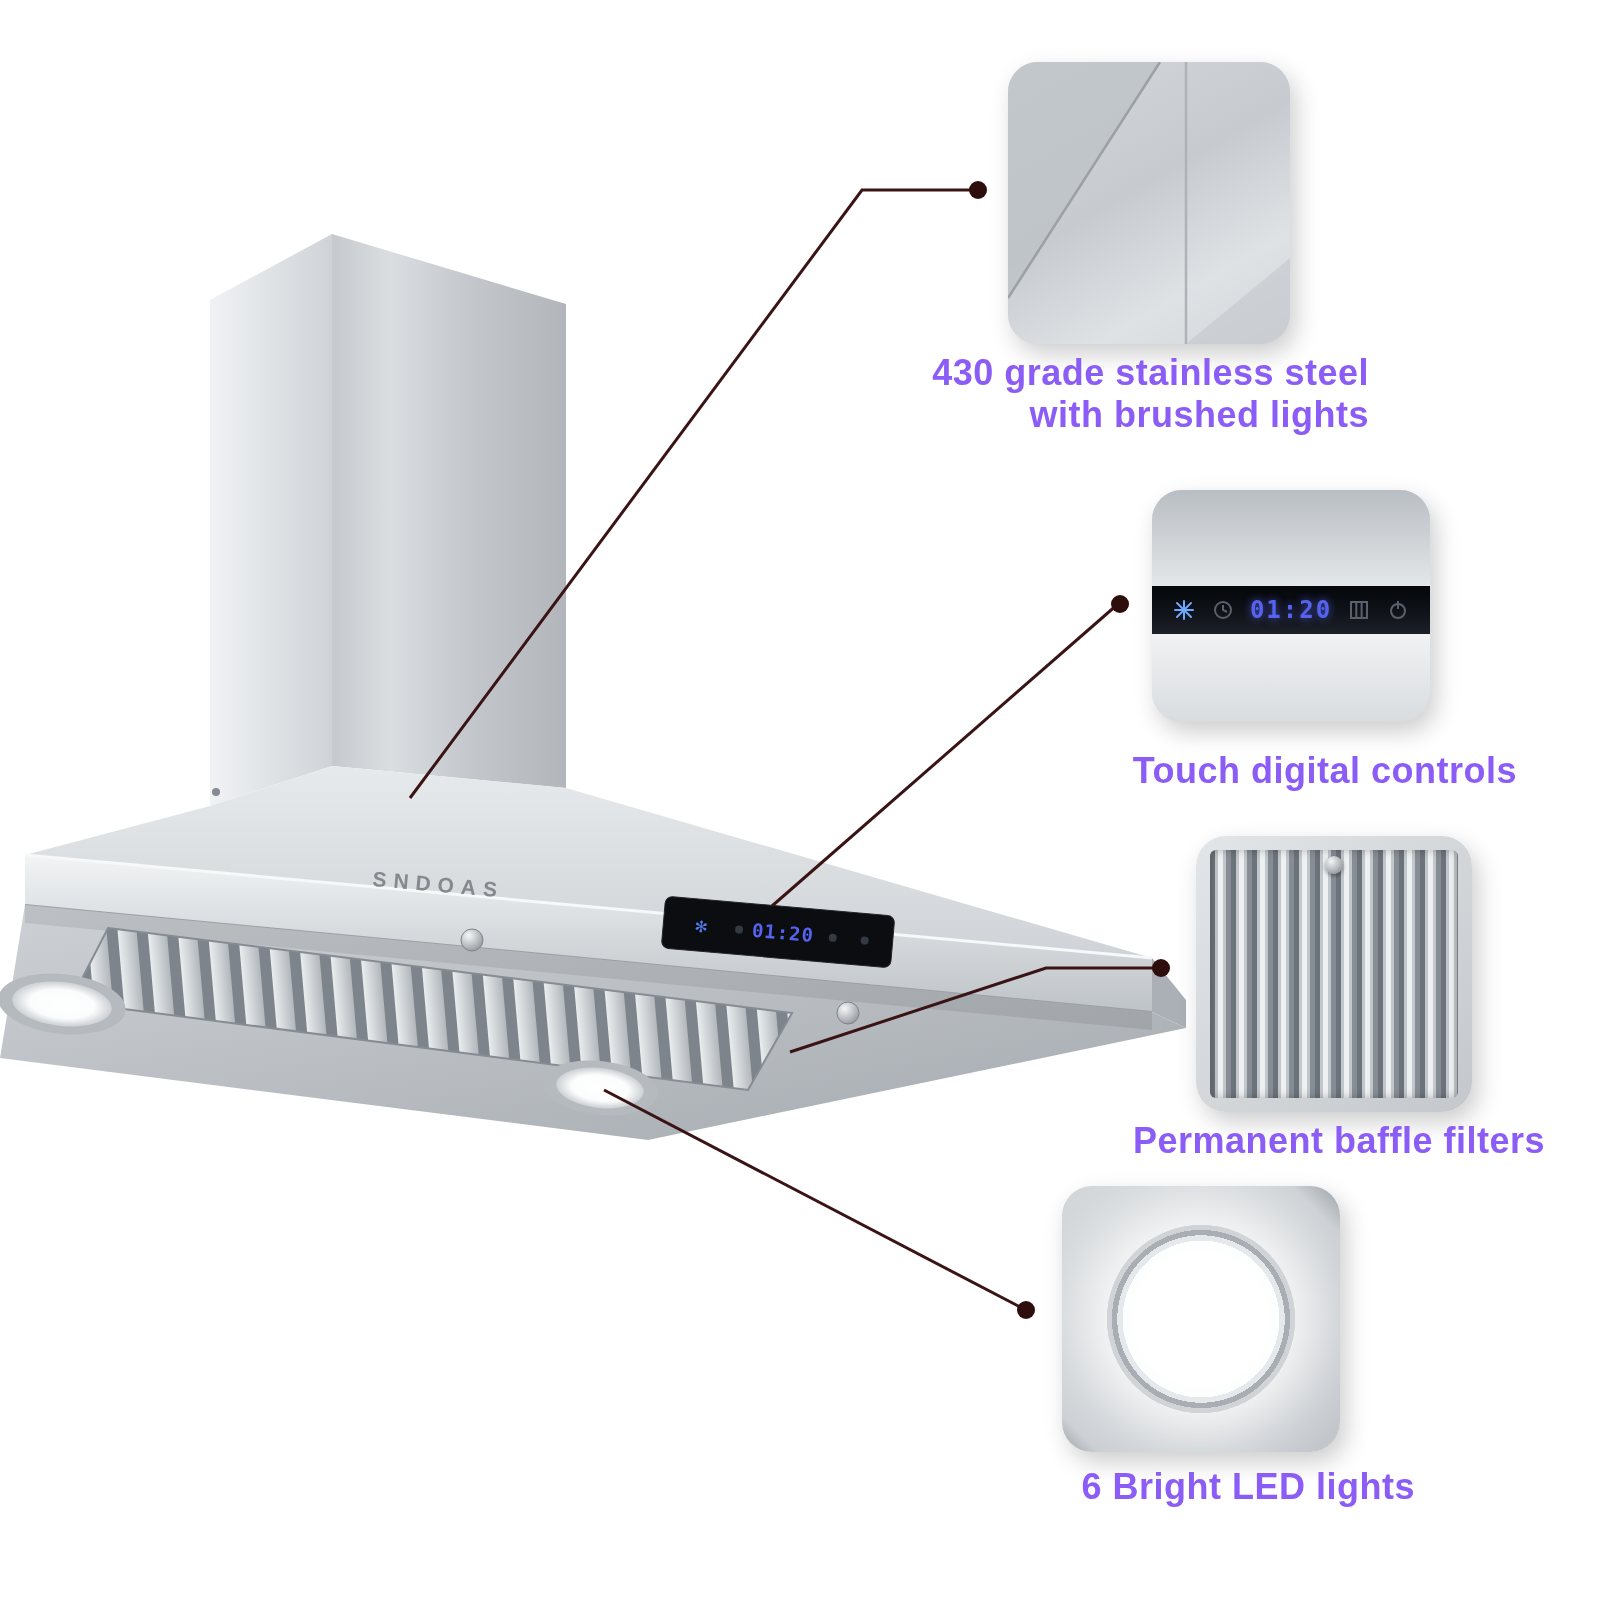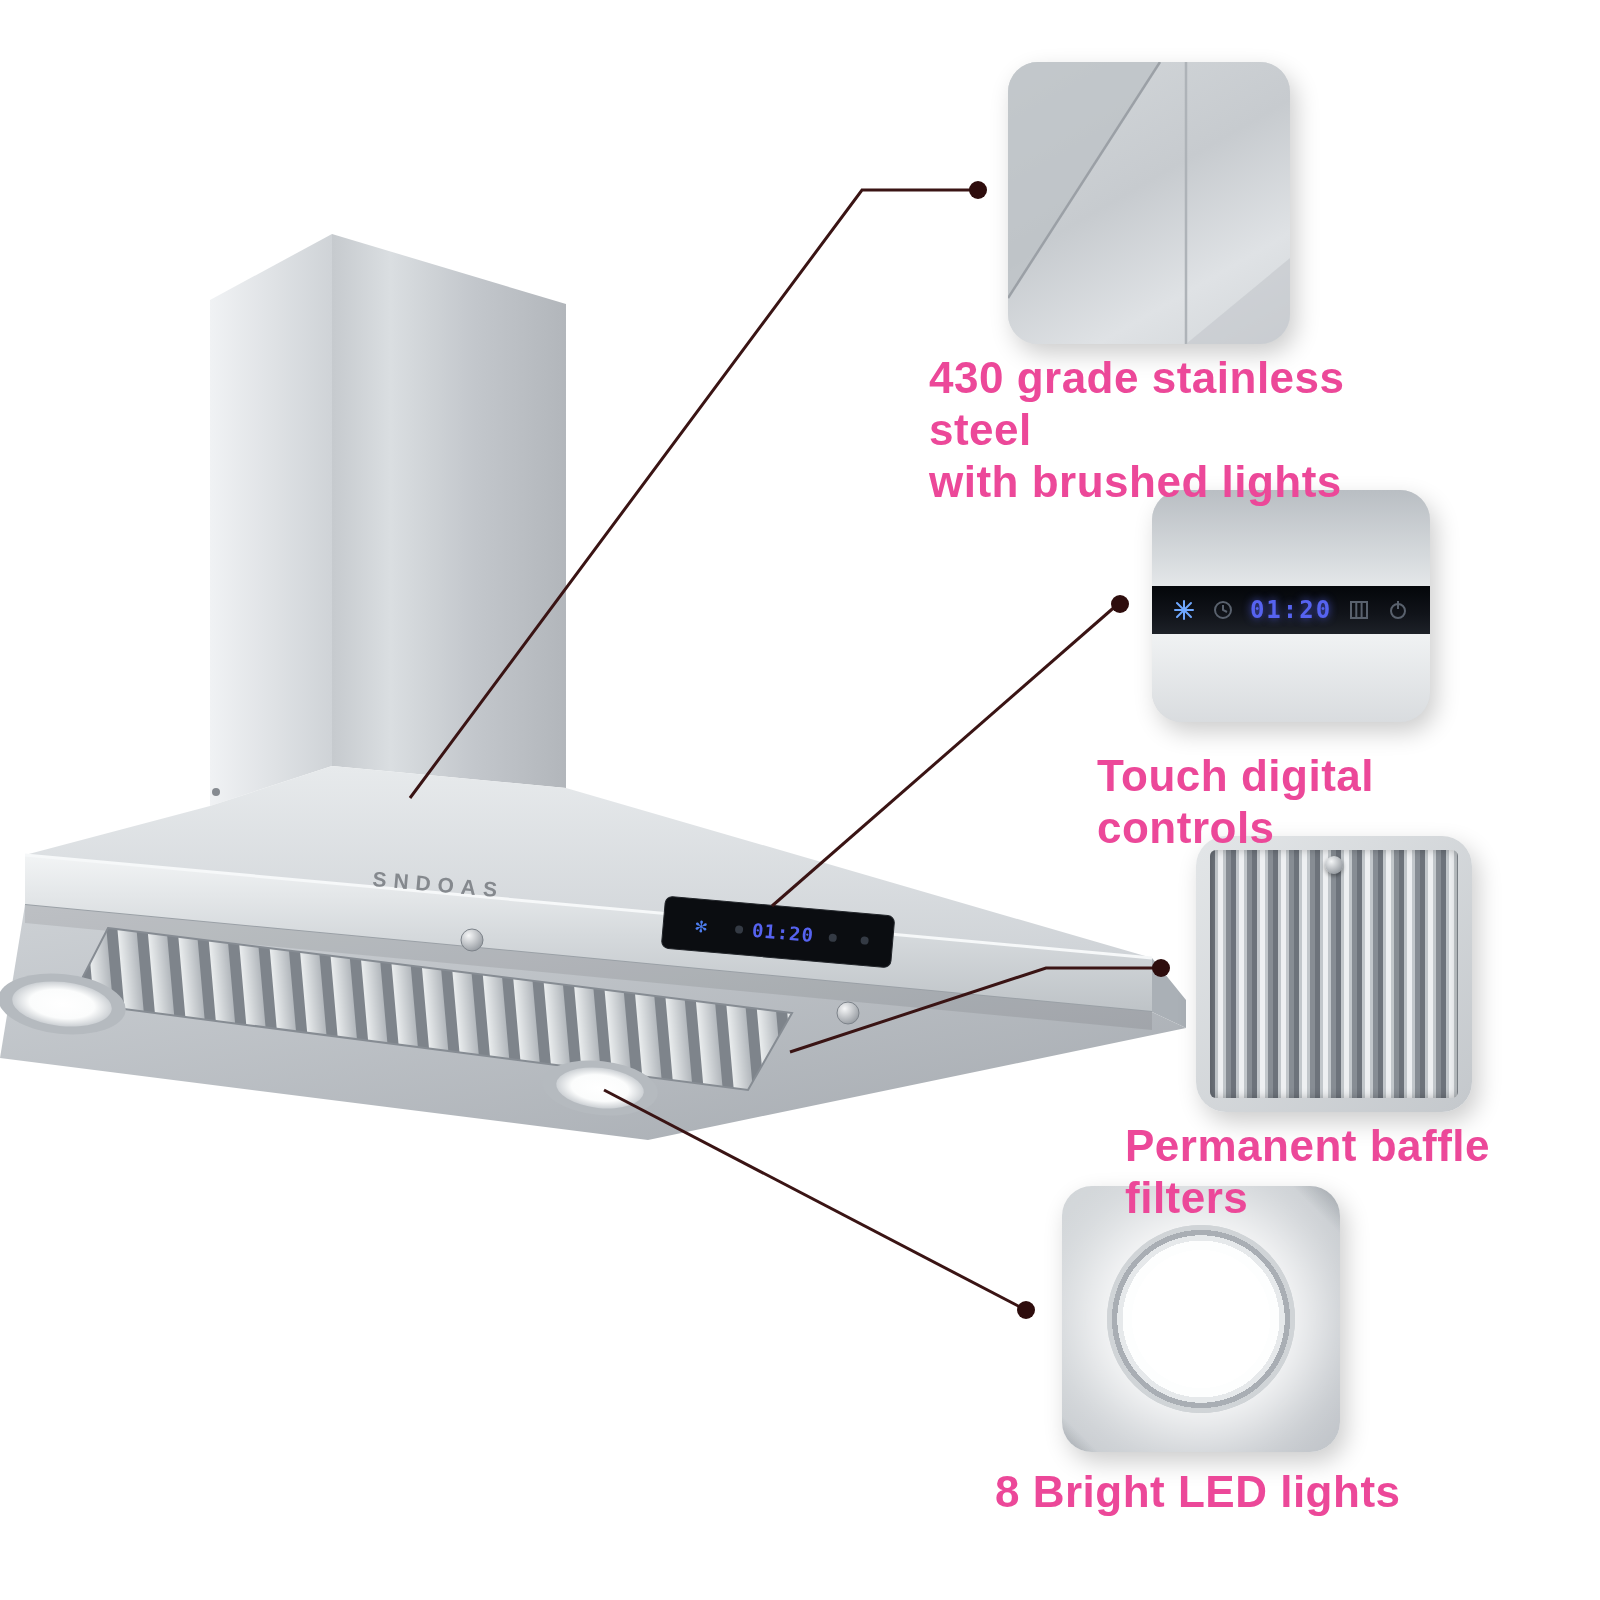--- a/index.html
+++ b/index.html
@@ -75,22 +75,22 @@
   .led-circle{
     width:188px;height:188px;border-radius:50%;
     background:radial-gradient(circle at 50% 50%,
       #ffffff 0 52%,#fdfefe 52% 59%,#e6e9eb 59% 63%,
       #a9aeb4 63% 67%,#d0d4d7 67% 73%,#e9ebed 73% 100%);
     box-shadow:0 0 70px 28px rgba(255,255,255,.95);
   }
 
   
   .caption{
-    position:absolute;text-align:left;color:#ec4899;
-    font-weight:bold;font-size:44px;line-height:1.18;letter-spacing:.5px;
+    position:absolute;text-align:right;color:#8b5cf6;
+    font-weight:bold;font-size:36px;line-height:1.18;letter-spacing:.5px;
   }
   #cap-steel{left:929px;top:352px;width:440px;}
   #cap-controls{left:1097px;top:750px;width:420px;}
   #cap-filters{left:1125px;top:1120px;width:420px;}
   #cap-leds{left:995px;top:1466px;width:420px;}
 
   .connector{stroke:#3a1414;stroke-width:3;fill:none;}
   .cdot{fill:#2e0d0d;}
 </style>
 </head>
@@ -247,15 +247,15 @@
   <div class="card" id="card-leds">
     <div class="led-circle"></div>
   </div>
 
   <div class="caption" id="cap-steel">
     <div>430 grade stainless steel</div>
     <div>with brushed lights</div>
   </div>
   <div class="caption" id="cap-filters">Permanent baffle filters</div>
   <div class="caption" id="cap-controls">Touch digital controls</div>
-  <div class="caption" id="cap-leds">8 Bright LED lights</div>
+  <div class="caption" id="cap-leds">6 Bright LED lights</div>
 
 </div>
 
 </body></html>

